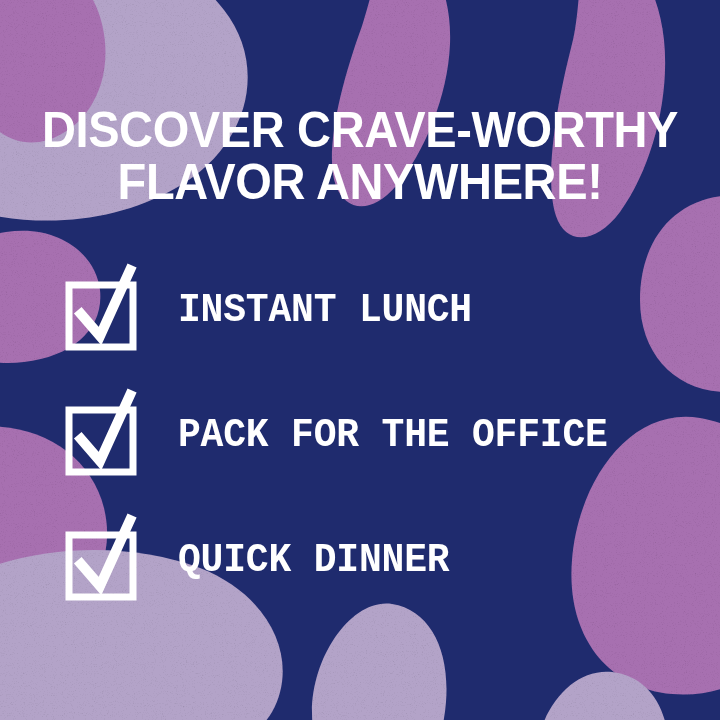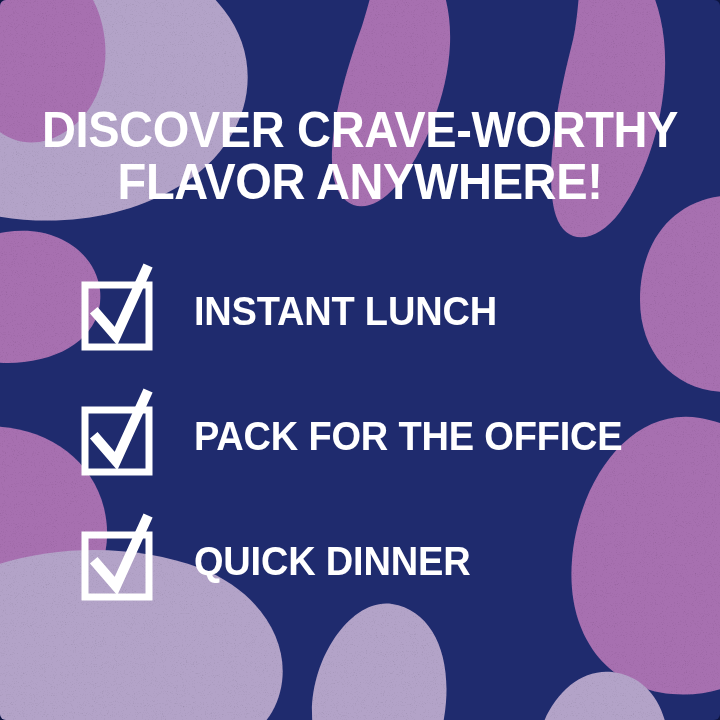--- a/index.html
+++ b/index.html
@@ -7,21 +7,20 @@
     padding: 0;
     background: #0d1540;
   }
   #poster {
     position: relative;
     width: 720px;
     height: 720px;
     overflow: hidden;
     font-family: "Liberation Sans", sans-serif;
     background: #1f2b6e;
-    border-radius: 6px;
     -webkit-font-smoothing: antialiased;
   }
 
   
   #bg-shapes {
     position: absolute;
     inset: 0;
     width: 720px;
     height: 720px;
     display: block;
@@ -50,22 +49,23 @@
     transform-origin: 360px 0;
     white-space: nowrap;
   }
   .headline .hl-line {
     display: block;
   }
 
   .checklist {
     position: absolute;
     top: 262px;
-    left: 16px;
+    left: 0;
     width: 624px;
+    font-family: Liberation Mono, monospace;
   }
   .check-row {
     position: relative;
     height: 125px;
   }
   .check-box-wrap {
     position: absolute;
     left: 64px;
     top: 0;
     width: 78px;

